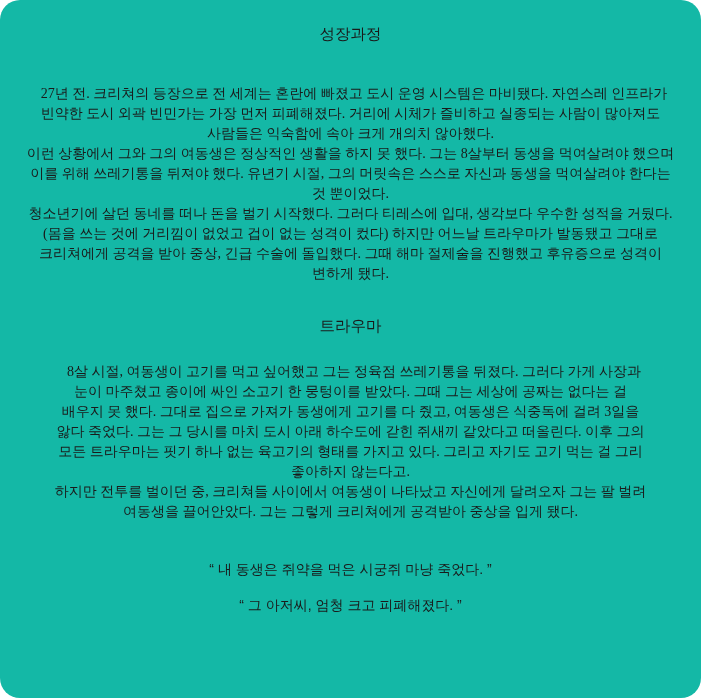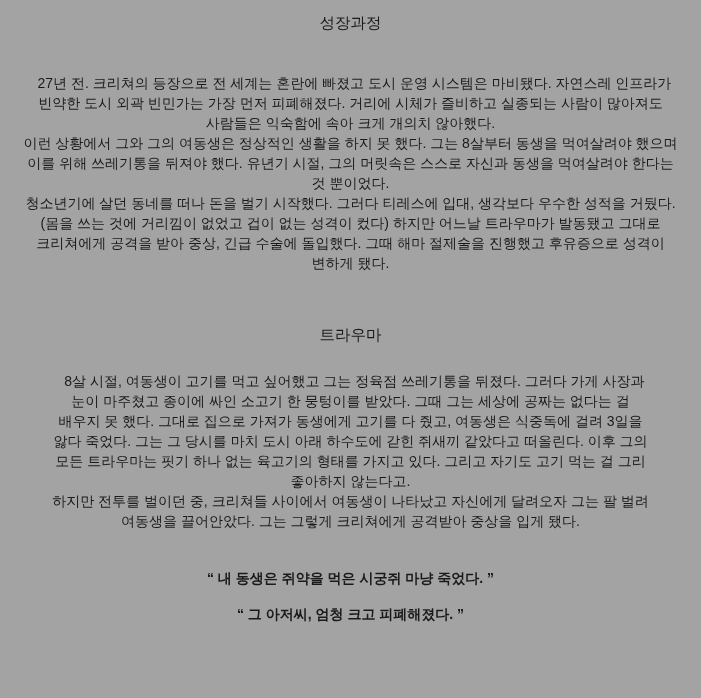--- a/index.html
+++ b/index.html
@@ -4,50 +4,51 @@
 <style>
   html, body {
     margin: 0;
     padding: 0;
     background: #ffffff;
   }
   .page {
     width: 701px;
     height: 698px;
     box-sizing: border-box;
-    padding: 13px 4px 10px 4px;
-    background: #a3a3a3;
+    padding: 24px 4px 10px 4px;
+    background: #14b8a6;
     color: #1a1a1a;
     font-family: "Liberation Sans", sans-serif;
     font-size: 14px;
     line-height: 20px;
     text-align: center;
     overflow: hidden;
+    border-radius: 20px;
   }
   .section-heading {
     margin: 0;
     font-size: 15.5px;
     font-weight: 400;
     line-height: 20px;
     color: #1a1a1a;
   }
   .heading-growth { margin-bottom: 40px; }
-  .heading-trauma { margin-top: 52px; margin-bottom: 26px; }
+  .heading-trauma { margin-top: 32px; margin-bottom: 26px; }
   .body-lines {
     white-space: pre-line;   
     text-align: center;
     margin: 12px;
+    font-family: Liberation Serif, serif;
   }
   .quotes-block {
     margin-top: 37px;
   }
   .quote-line {
     margin-bottom: 16px;
     line-height: 20px;
-    font-weight: bold;
   }
   .misspelled {
     text-decoration: underline;
     text-decoration-style: wavy;
     text-decoration-color: #e03131;
     text-decoration-thickness: 1px;
     text-underline-offset: 3px;
   }
 </style>
 </head>

